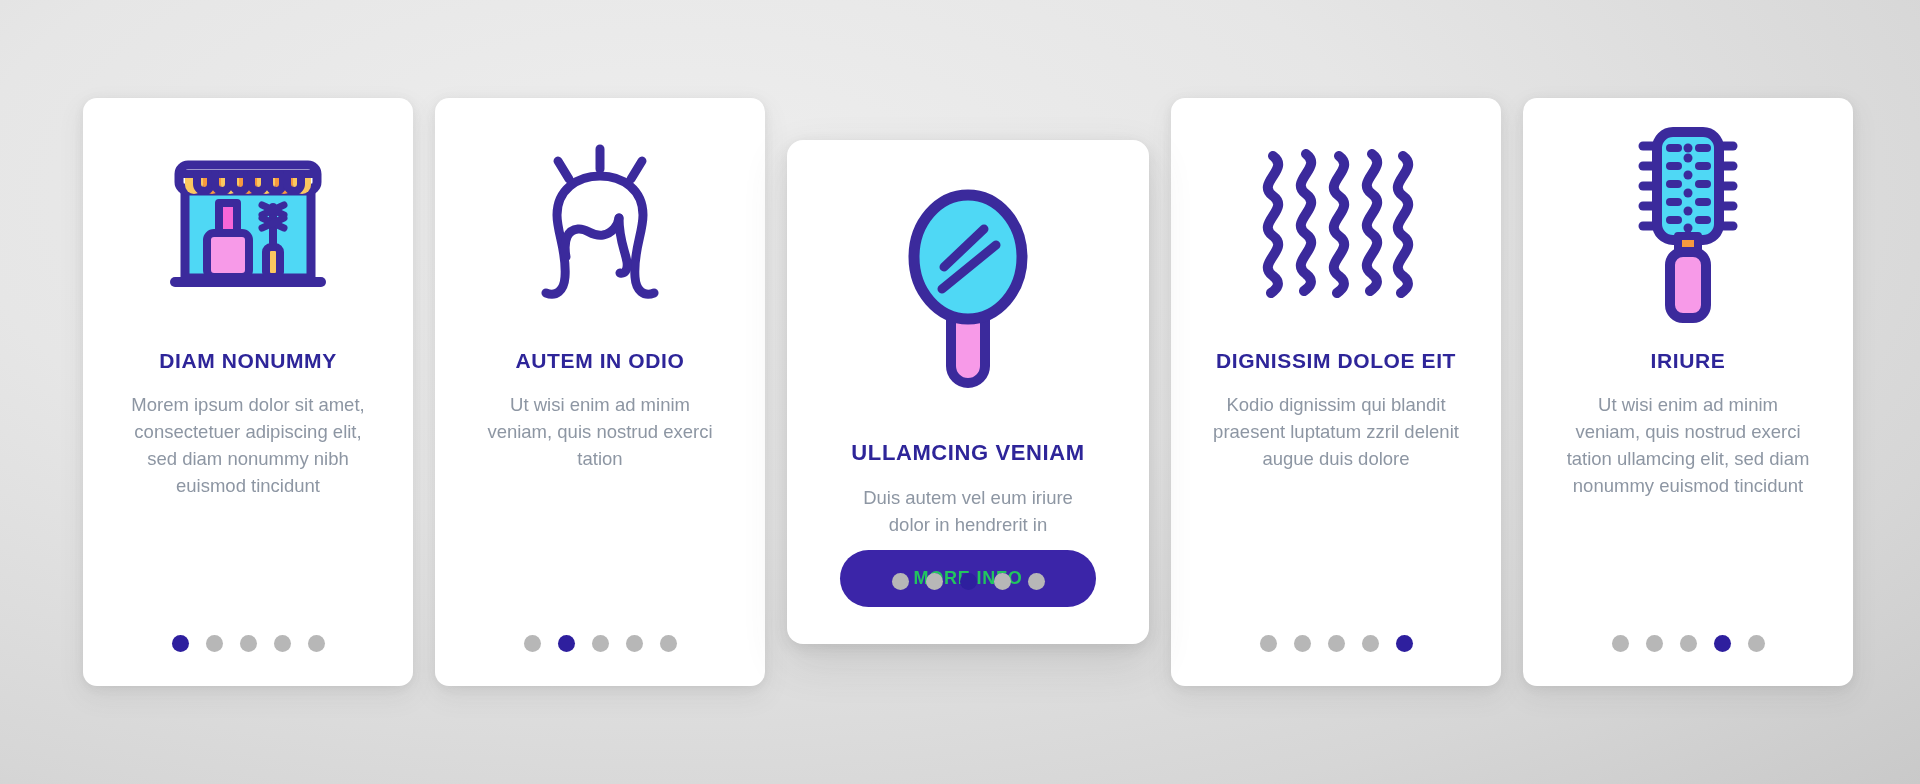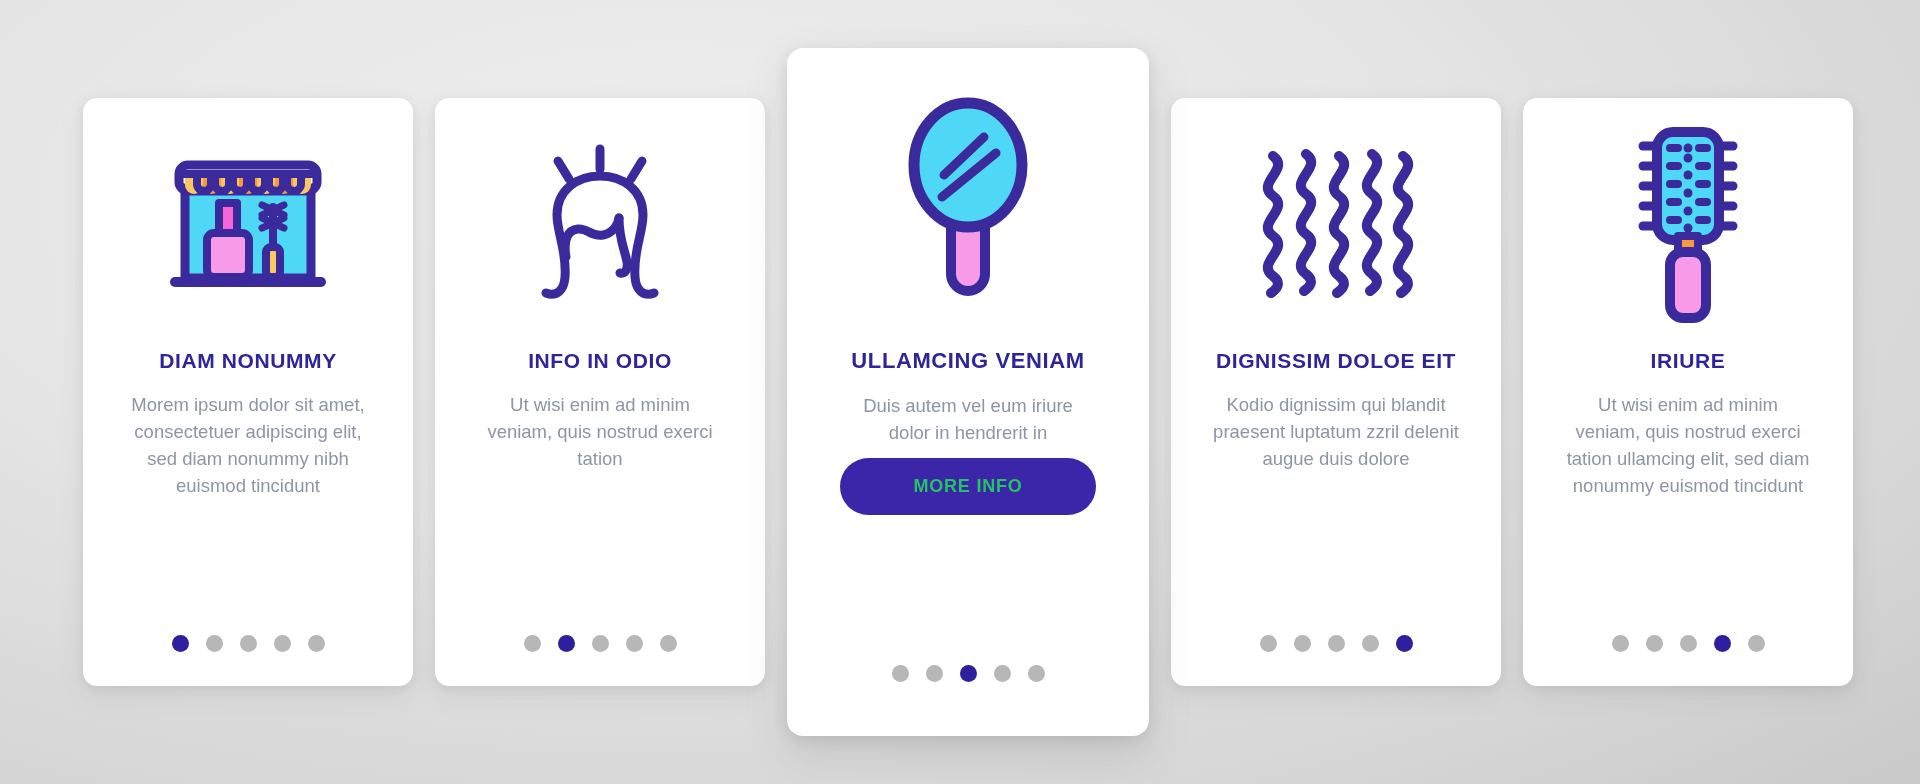--- a/index.html
+++ b/index.html
@@ -37,21 +37,21 @@
     box-shadow: 0 2px 10px rgba(90,90,90,0.10), 0 10px 26px rgba(90,90,90,0.10);
     display: flex;
     flex-direction: column;
     align-items: center;
     padding: 0;
     overflow: hidden;
     flex: 0 0 auto;
   }
   .card.featured {
     width: 362px;
-    height: 688px;
+    height: 504px;
     border-radius: 16px;
     box-shadow: 0 4px 14px rgba(80,80,80,0.13), 0 18px 44px rgba(80,80,80,0.16);
     z-index: 5;
   }
 
   .icon-wrap {
     width: 100%;
     flex: 0 0 auto;
     display: flex;
     align-items: center;
@@ -195,21 +195,21 @@
             <path d="M48 20 l11 18"></path>
             <path d="M132 20 l-11 18"></path>
 
             <path d="M36 152 c10 4 18 -2 19 -16 c2 -26 -8 -44 -8 -62 c0 -25 20 -39 43 -39 c23 0 43 14 43 39 c0 18 -10 36 -8 62 c1 14 9 20 19 16"></path>
 
             <path d="M56 116 c-3 -18 2 -27 12 -28 c10 -1 13 8 25 6 c10 -2 15 -10 16 -17"></path>
             <path d="M109 77 c0 22 6 32 8 44 c1 8 -2 12 -7 11"></path>
           </g>
         </svg>
       </div>
-      <div class="card-title">INFO IN ODIO</div>
+      <div class="card-title">AUTEM IN ODIO</div>
       <div class="card-body">Ut wisi enim ad minim veniam, quis nostrud exerci tation</div>
       <div class="spacer"></div>
       <div class="dots">
         <span class="dot"></span>
         <span class="dot active"></span>
         <span class="dot"></span>
         <span class="dot"></span>
         <span class="dot"></span>
       </div>
     </div>

